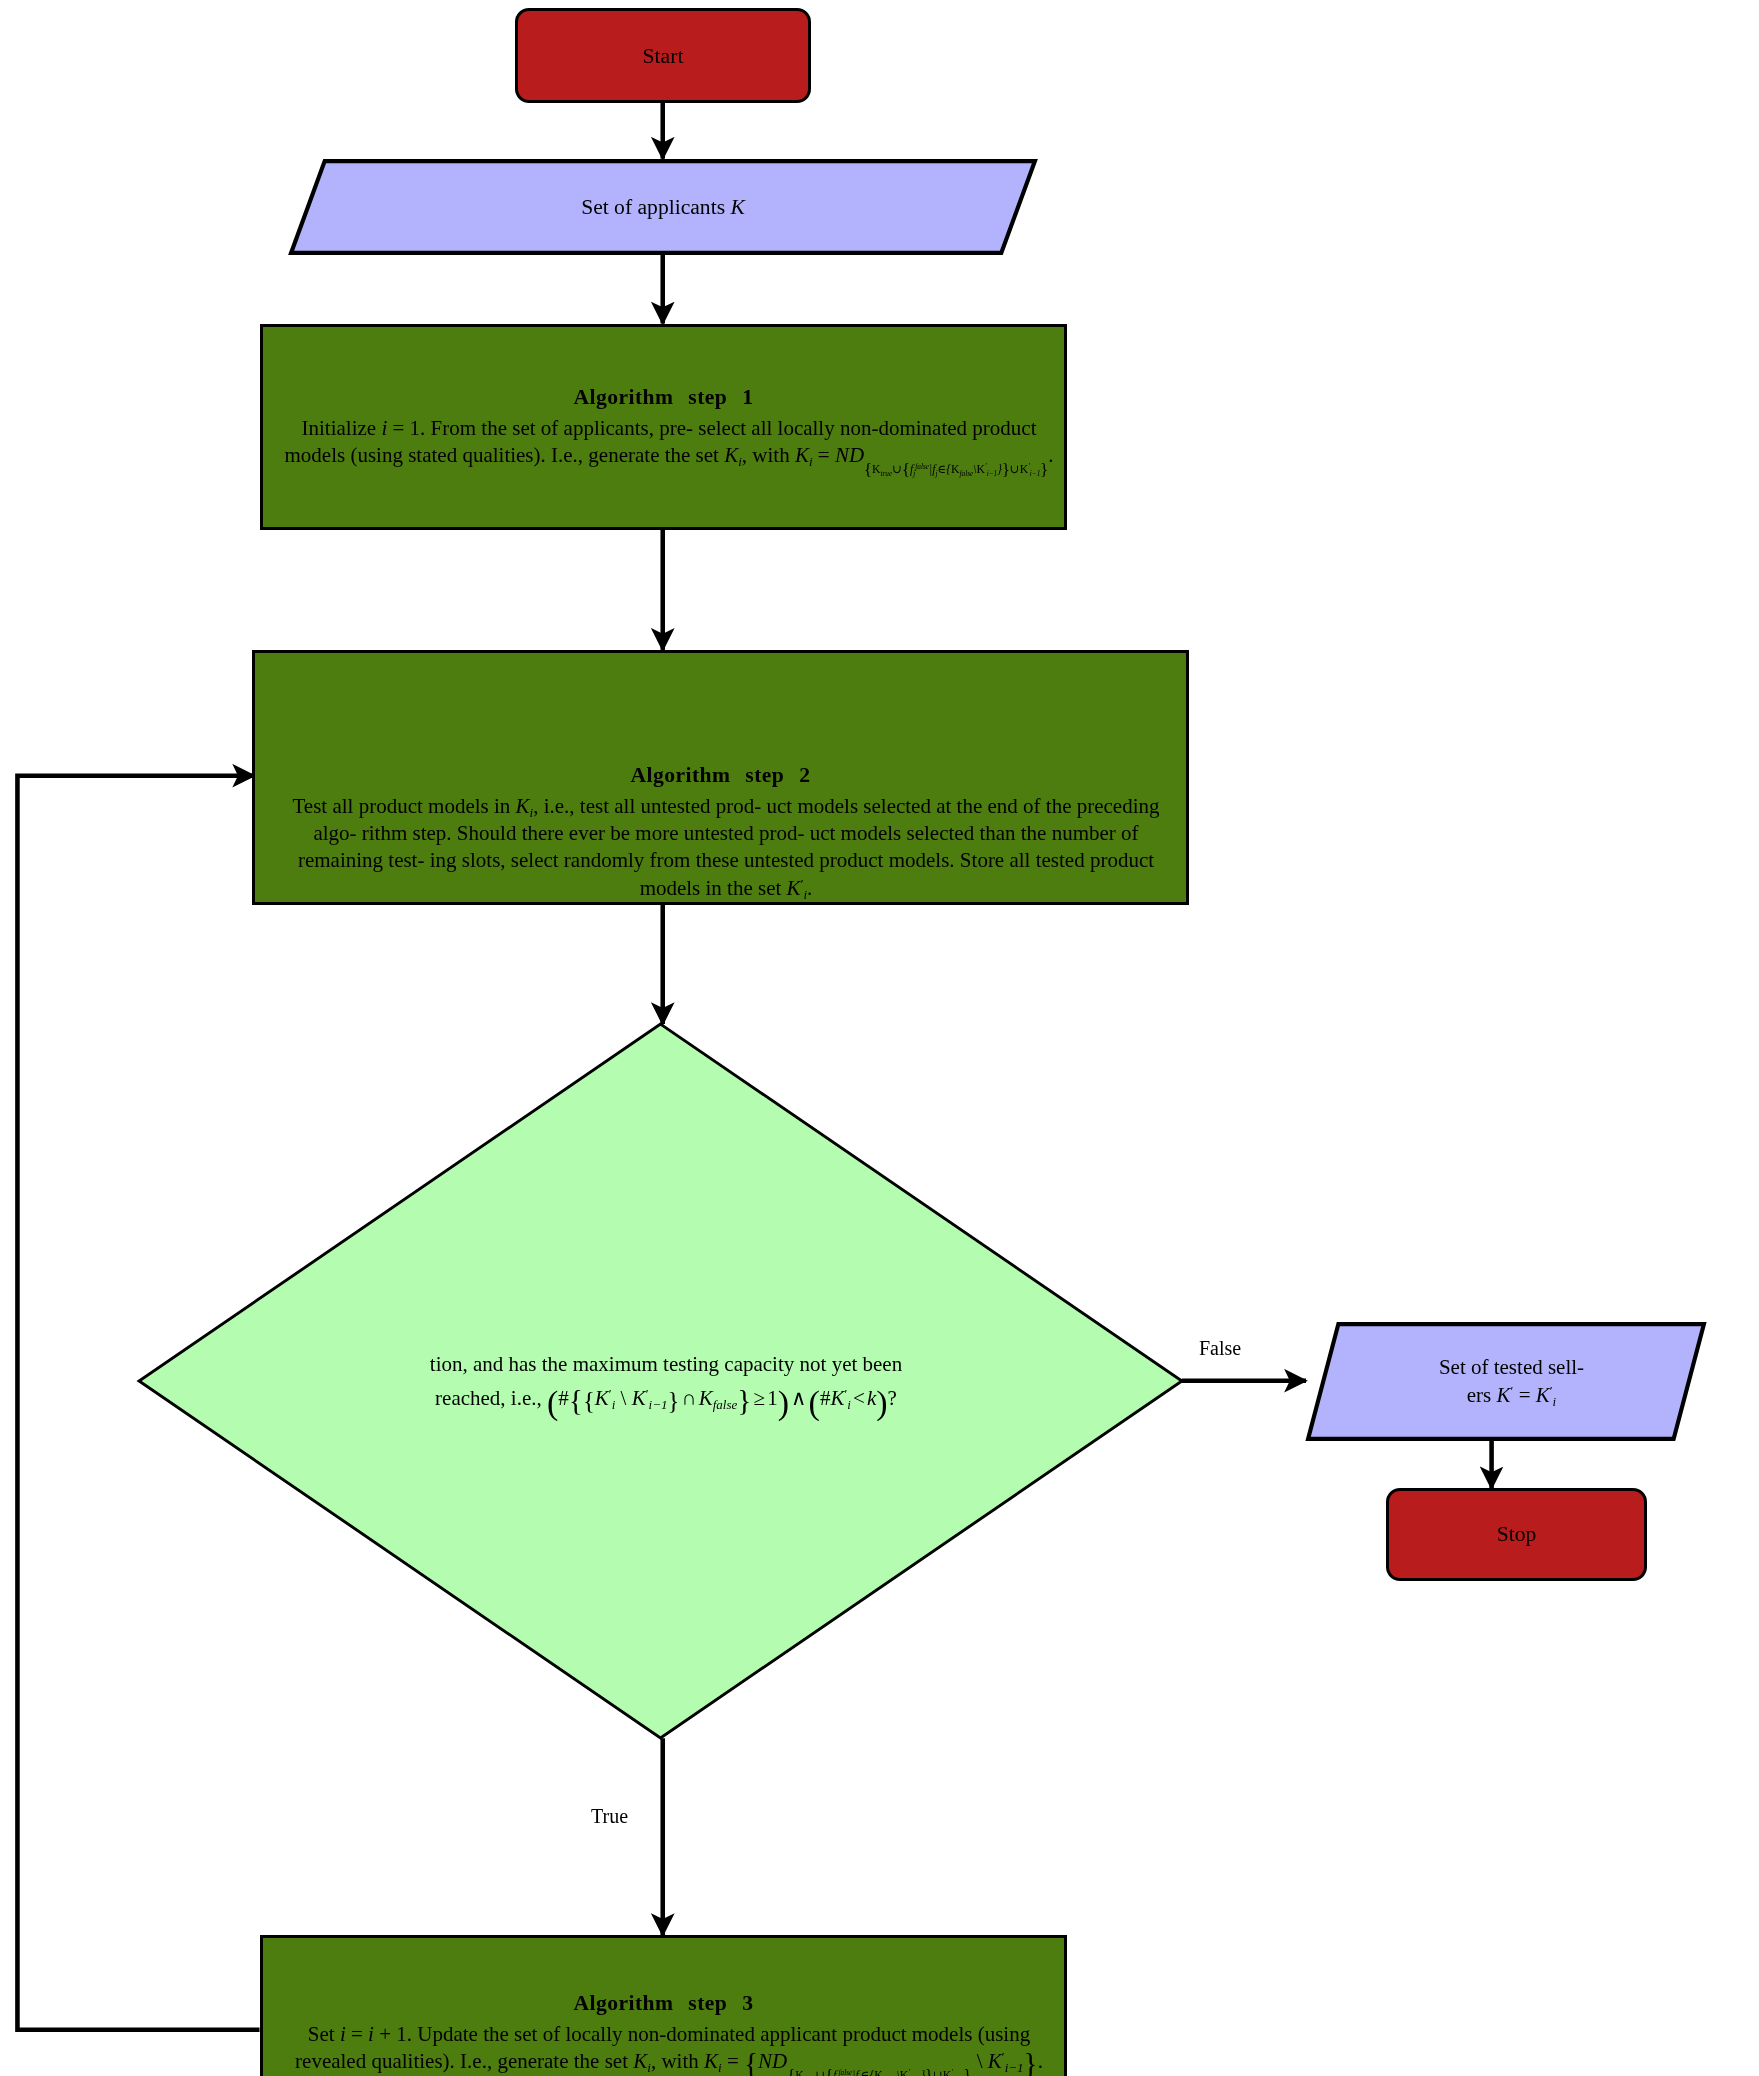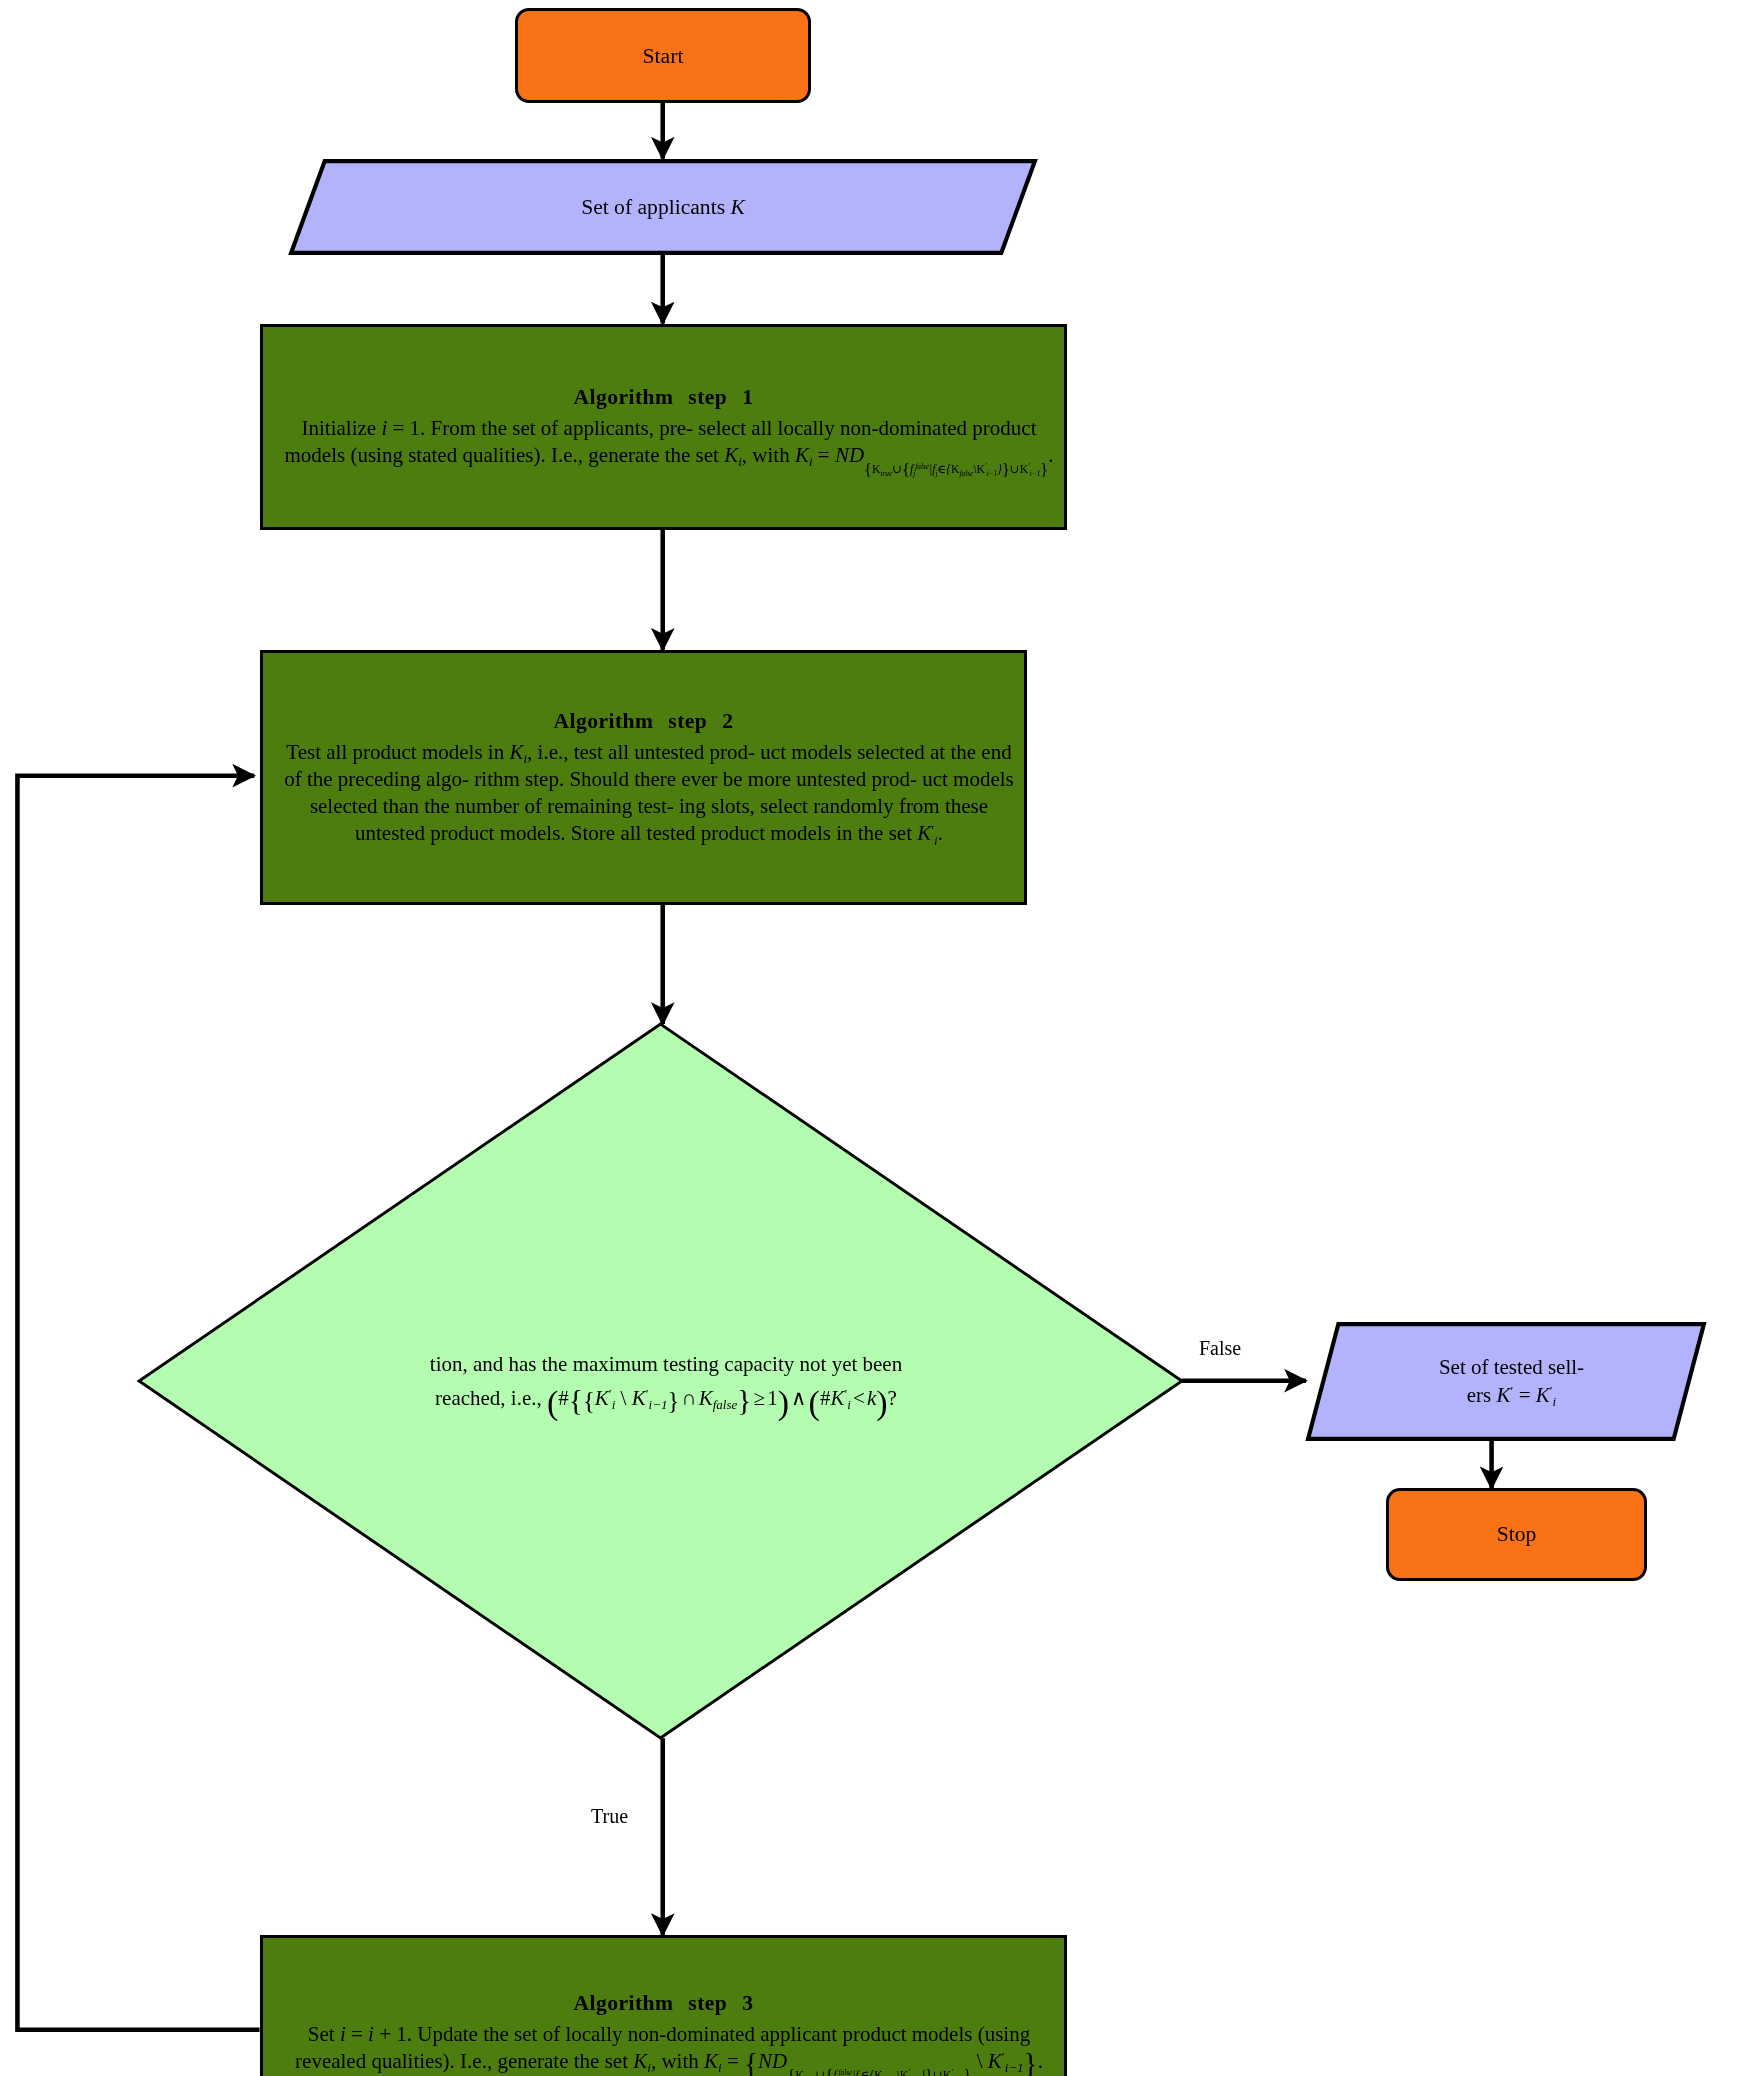--- a/index.html
+++ b/index.html
@@ -36,21 +36,21 @@
   .node .inner {
     position: relative;
     z-index: 2;
     width: 100%;
     padding: 0 10px;
     box-sizing: border-box;
     line-height: 1.30;
   }
   
   .terminator {
-    background: #f97316;
+    background: #b91c1c;
     border: 3.7px solid #000;
     border-radius: 14px;
   }
   
   .process {
     background: #4d7c0f;
     border: 3.7px solid #000;
   }
   
   .io-wrap { position: absolute; }
@@ -194,21 +194,21 @@
       <span class="title big">Algorithm   step   1</span>
       <span class="body-txt mid">
         <span>Initialize </span><span class="mi">i</span><span> = 1. From the set of applicants, pre-</span>
         <span>select all locally non-dominated product models</span>
         <span>(using stated qualities). I.e., generate the set </span><span class="nowrap"><span class="mi">K</span><sub class="mi">i</sub></span><span>,</span>
         <span class="nowrap"><span>with </span><span class="mi">K</span><sub class="mi">i</sub><span class="mup"> = </span><span class="mi">ND</span><span class="formula-sub"><span class="bigbrace">{</span><span class="mup">K</span><sub class="mi">true</sub>∪<span class="bigbrace">{</span><span class="mi">f</span><sub class="mi">j</sub><sup class="mi">false</sup>|<span class="mi">f</span><sub class="mi">j</sub>∈{<span class="mup">K</span><sub class="mi">false</sub>\<span class="mup">K</span><sup>′</sup><sub class="mi">i−1</sub>}<span class="bigbrace">}</span>∪<span class="mup">K</span><sup>′</sup><sub class="mi">i−1</sub><span class="bigbrace">}</span></span><span>.</span></span>
       </span>
     </div>
   </div>
 
-  <div class="node process" style="left:260px; top:650px; width:767px; height:255px;">
+  <div class="node process" style="left:252px; top:650px; width:937px; height:255px;align-items:flex-end;">
     <div class="inner">
       <span class="title big">Algorithm   step   2</span>
       <span class="body-txt mid">
         <span>Test all product models in </span><span class="nowrap"><span class="mi">K</span><sub class="mi">i</sub></span><span>, i.e., test all untested prod-</span>
         <span>uct models selected at the end of the preceding algo-</span>
         <span>rithm step. Should there ever be more untested prod-</span>
         <span>uct models selected than the number of remaining test-</span>
         <span>ing slots, select randomly from these untested product</span>
         <span>models. Store all tested product models in the set </span><span class="nowrap"><span class="mi">K</span><sup>′</sup><sub class="mi">i</sub></span><span>.</span>
       </span>

